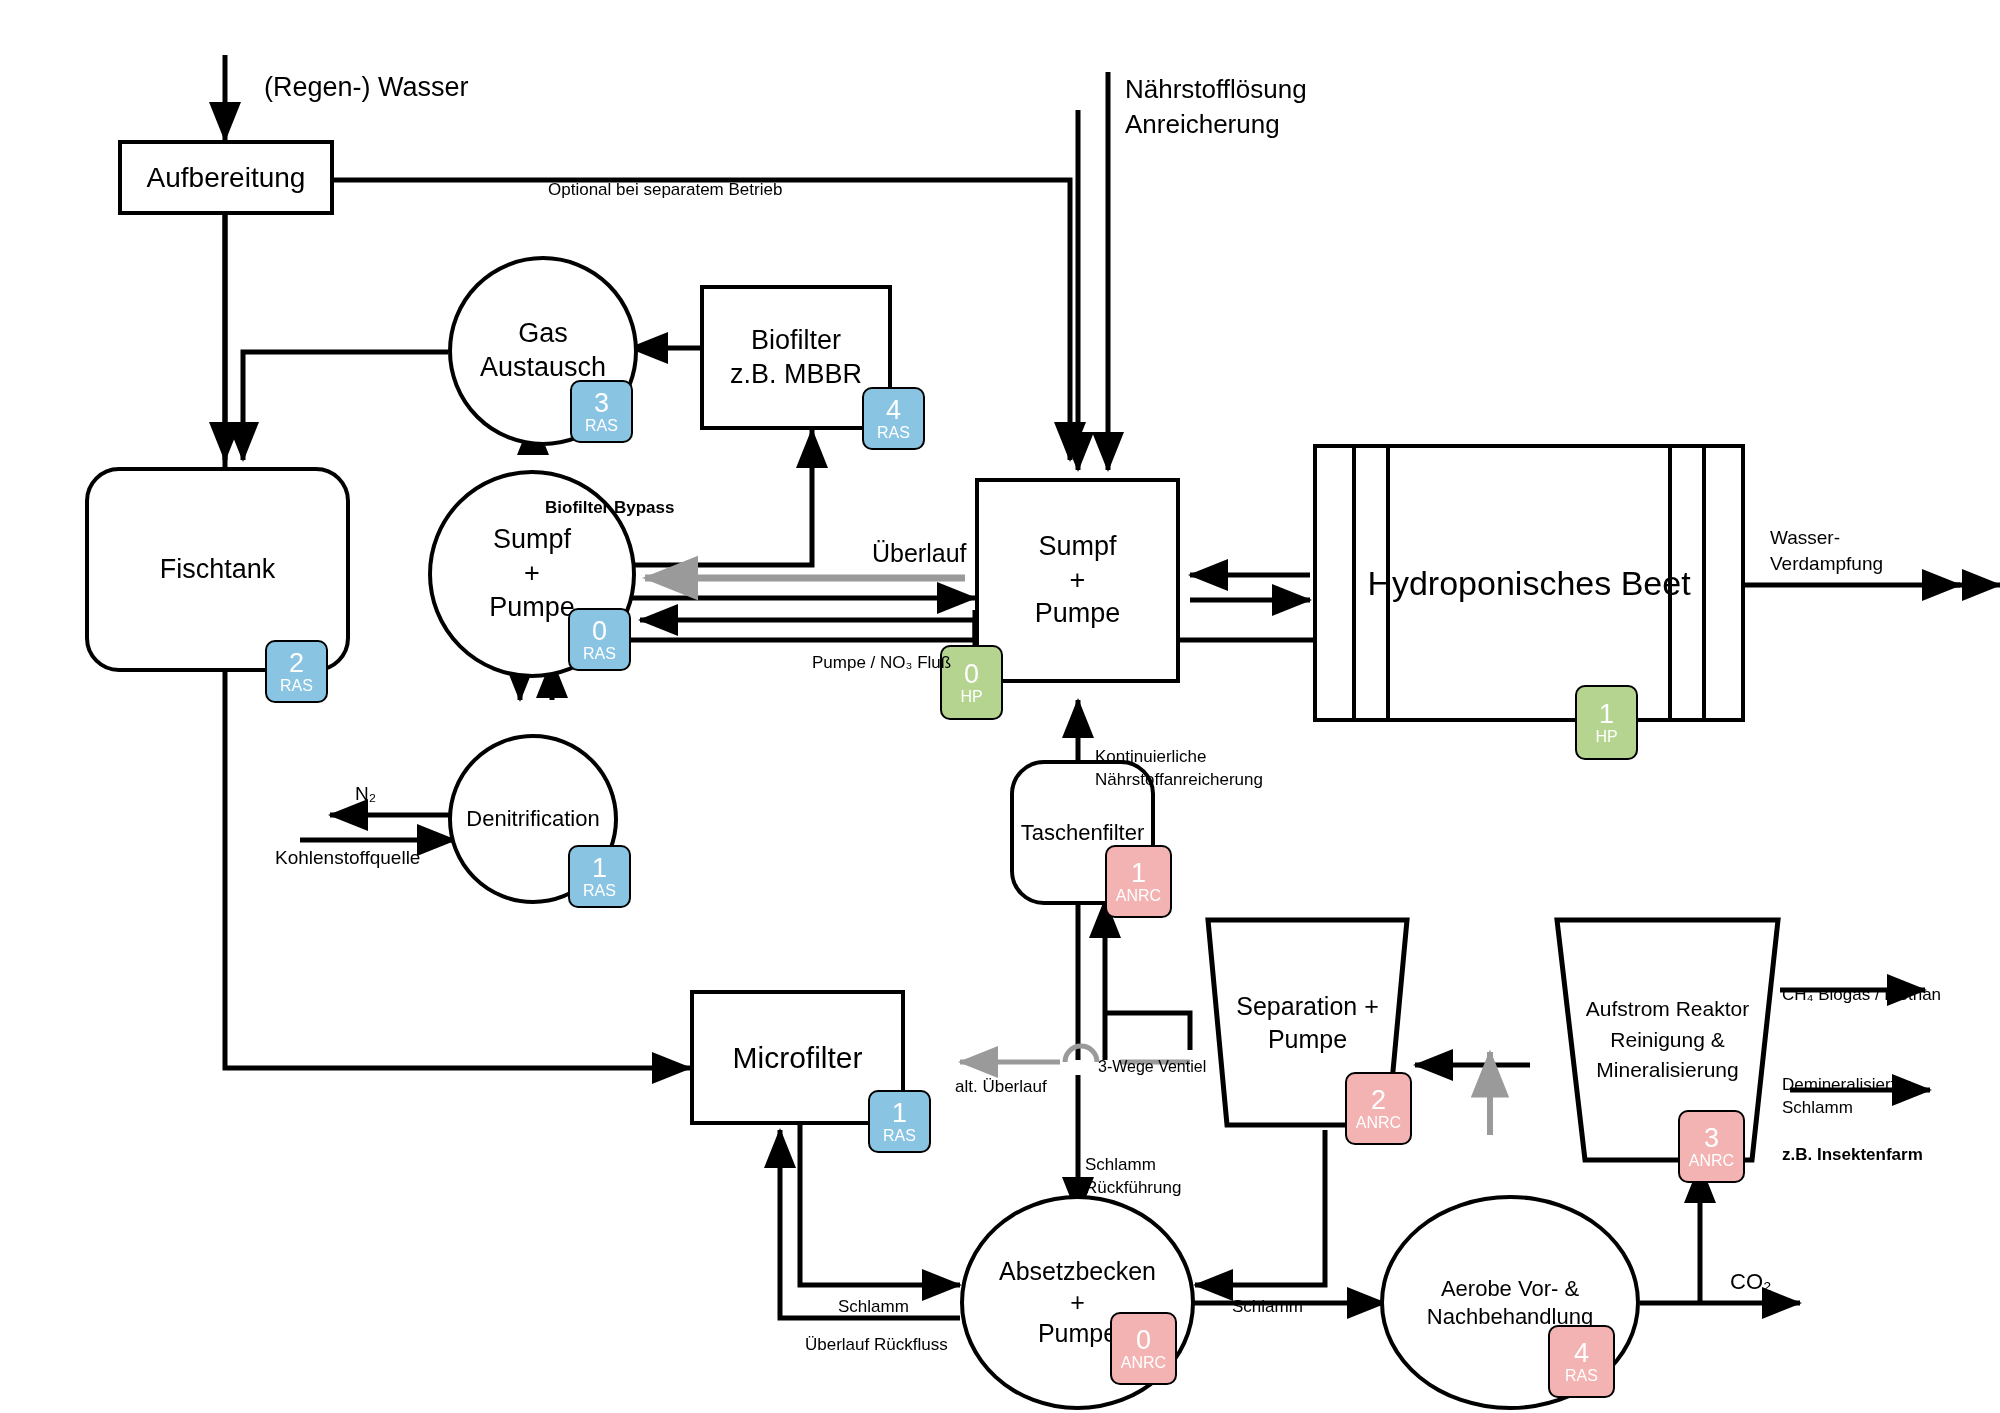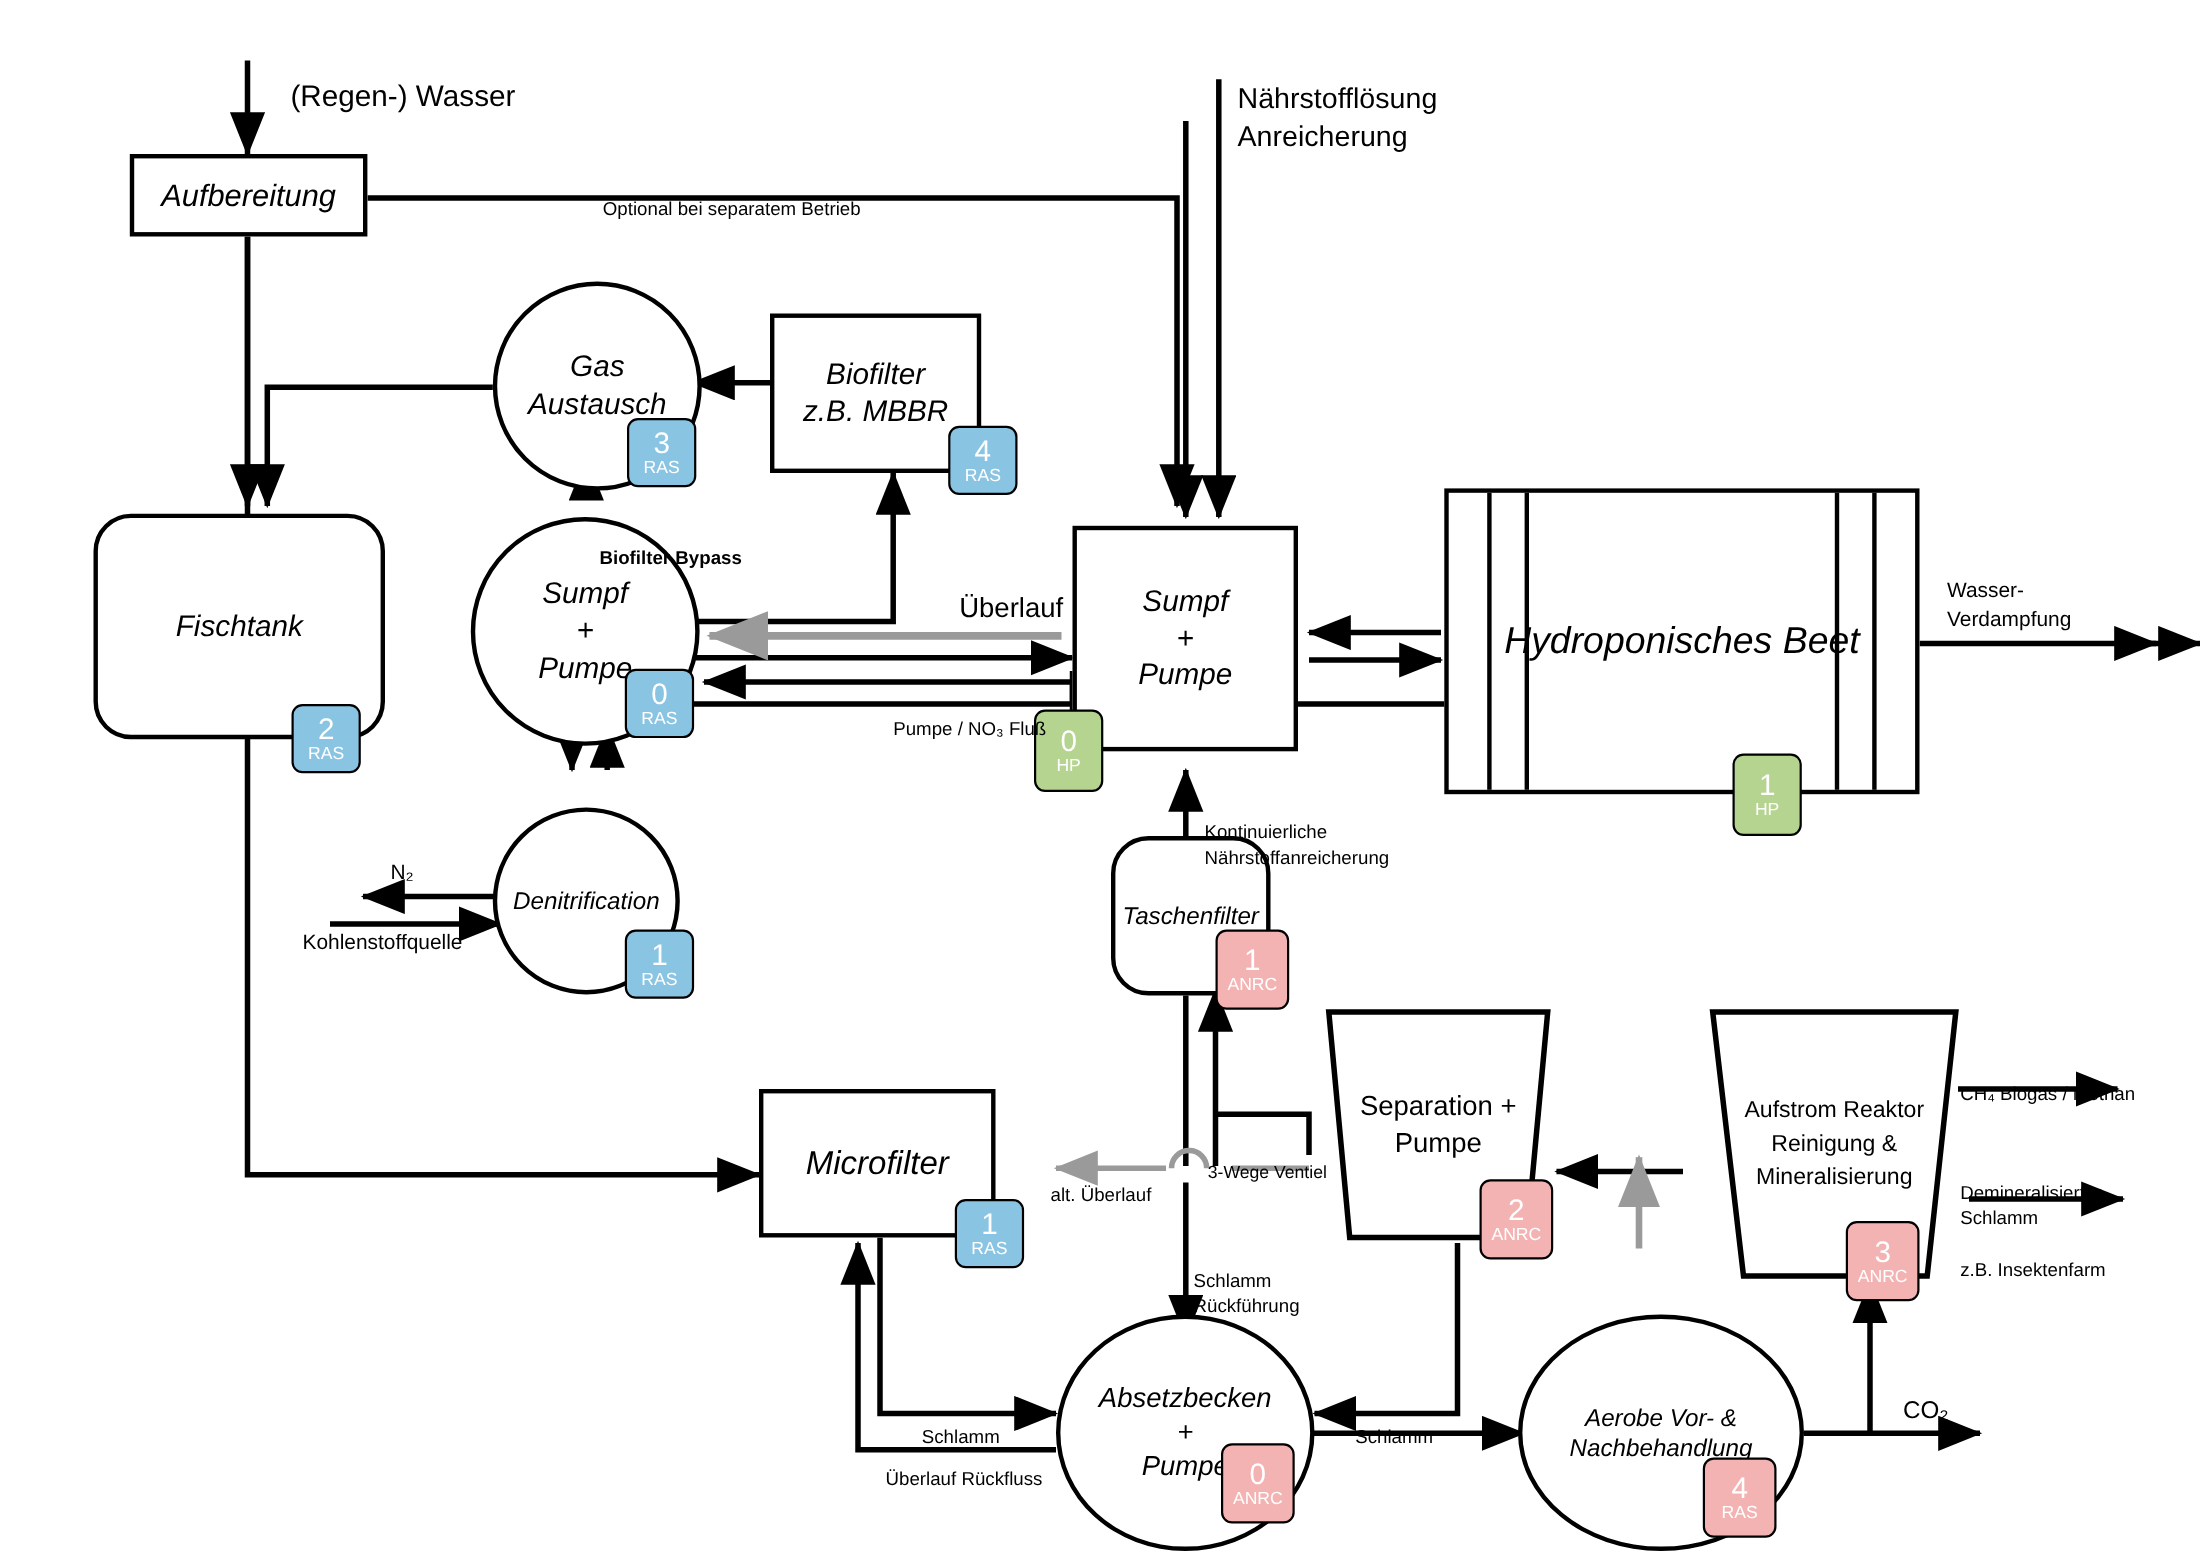--- a/index.html
+++ b/index.html
@@ -2,21 +2,21 @@
 <html><head>
 <meta charset="utf-8">
 <style>
   html,body{margin:0;padding:0;background:#ffffff;}
   body{font-family:"Liberation Sans", sans-serif;color:#000;}
   #stage{position:relative;width:2000px;height:1413px;background:#fff;overflow:hidden;}
   svg#wires{position:absolute;left:0;top:0;width:2000px;height:1413px;}
 
   .node{position:absolute;box-sizing:border-box;display:flex;align-items:center;
         justify-content:center;text-align:center;background:#fff;border:4px solid #000;
-        line-height:1.25;font-style:italic;}
+        line-height:1.25;}
   .node.rect{border-radius:0;}
   .node.circle{border-radius:50%;}
   .node.round{border-radius:34px;justify-content:center;}
   .node .lbl{padding:0 6px;white-space:pre-line;}
 
   .badge{position:absolute;box-sizing:border-box;display:flex;flex-direction:column;
          align-items:center;justify-content:center;border:2px solid #000;border-radius:10px;
          color:#fff;}
   .badge .num{font-size:27px;line-height:1;margin-bottom:1px;}
   .badge .sub{font-size:16px;line-height:1;}
@@ -309,17 +309,17 @@
 
   <div class="flab sm" style="left:1232px;top:1252px;">Schlamm</div>
 
   <div class="flab sm" style="left:805px;top:1290px;">Überlauf Rückfluss</div>
 
   <div class="flab sm" style="left:1782px;top:940px;">CH₄ Biogas / Methan</div>
 
   <div class="flab sm" style="left:1782px;top:1030px;line-height:1.35;">Demineralisierter
 Schlamm</div>
 
-  <div class="flab sm" style="left:1782px;top:1100px;">z.B. Insektenfarm</div>
+  <div class="flab sm" style="left:1782px;top:1100px;font-weight:bold;">z.B. Insektenfarm</div>
 
   <div class="flab" style="left:1730px;top:1268px;font-size:22px;">CO₂</div>
 
 </div>
 
 </body></html>

